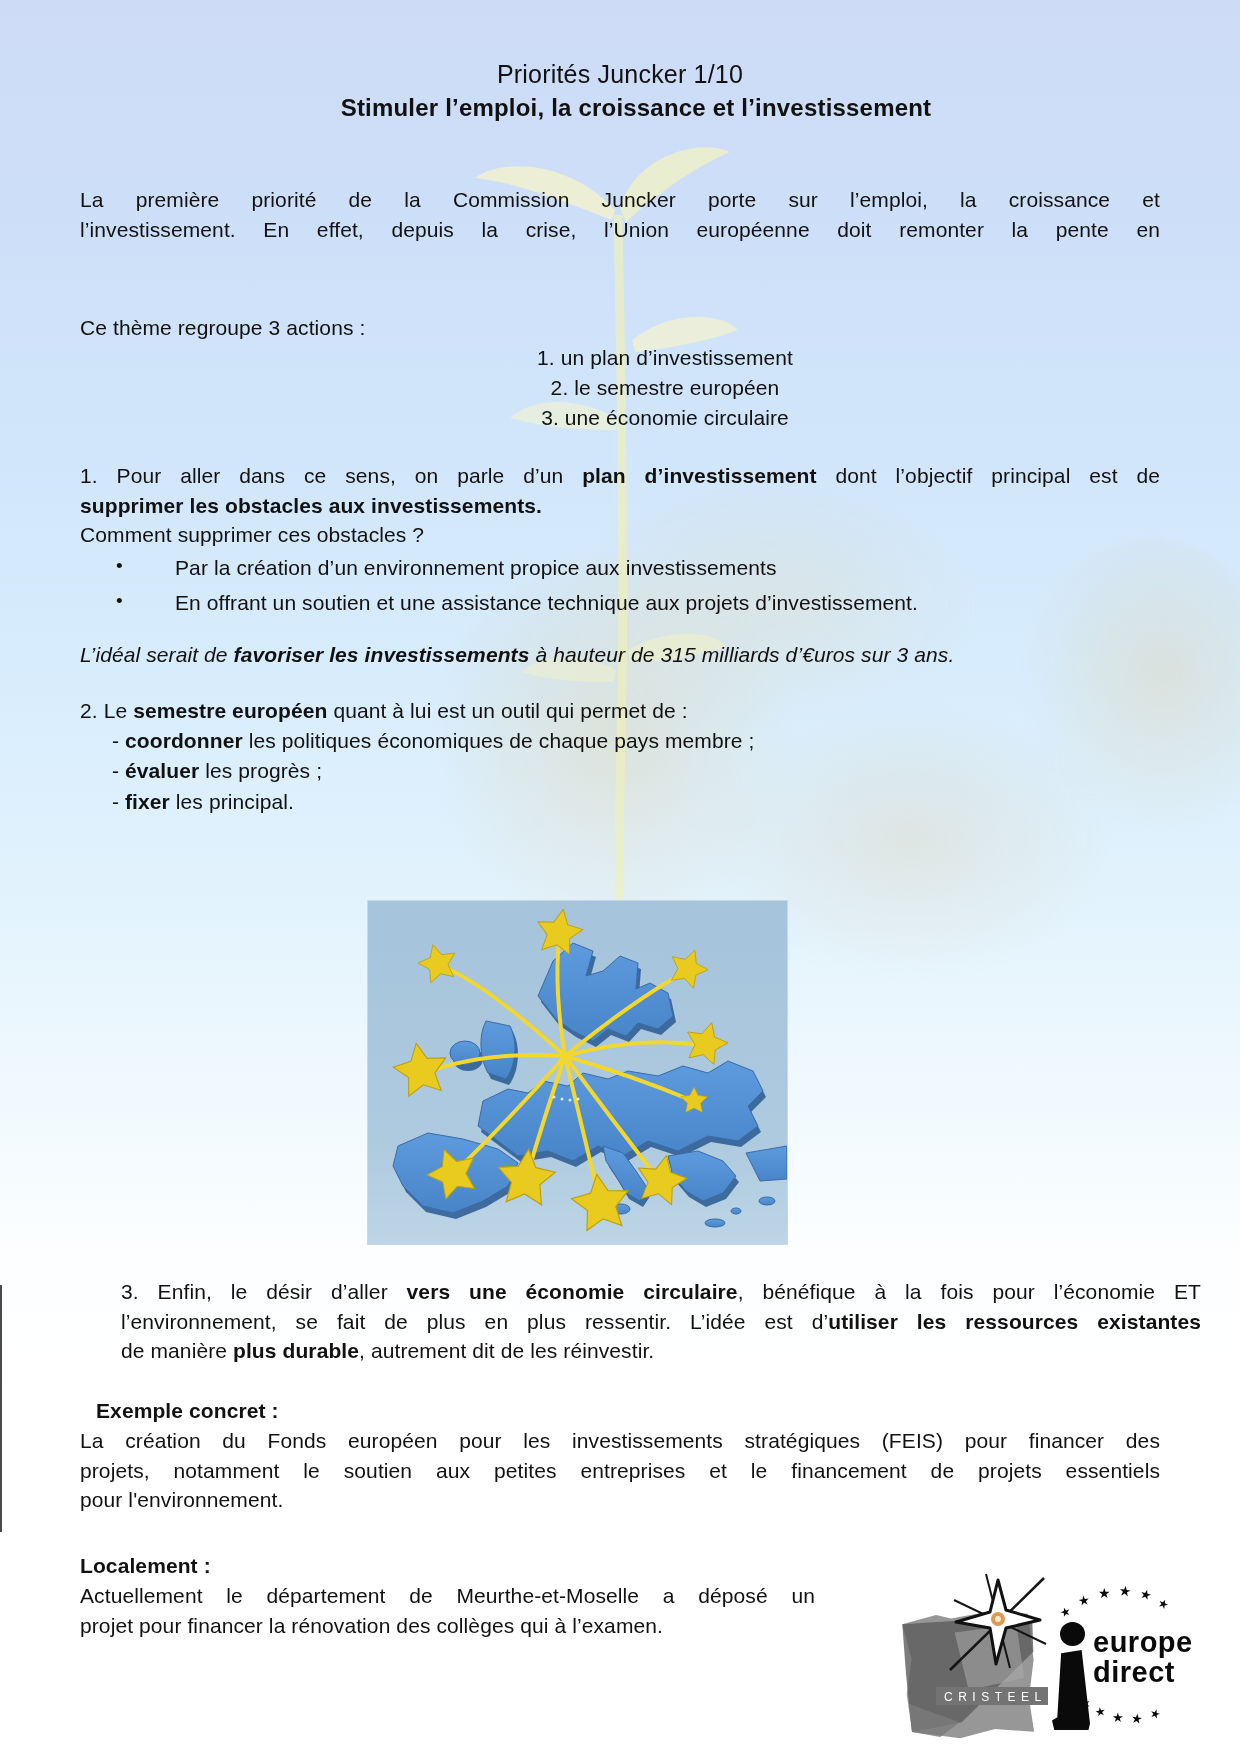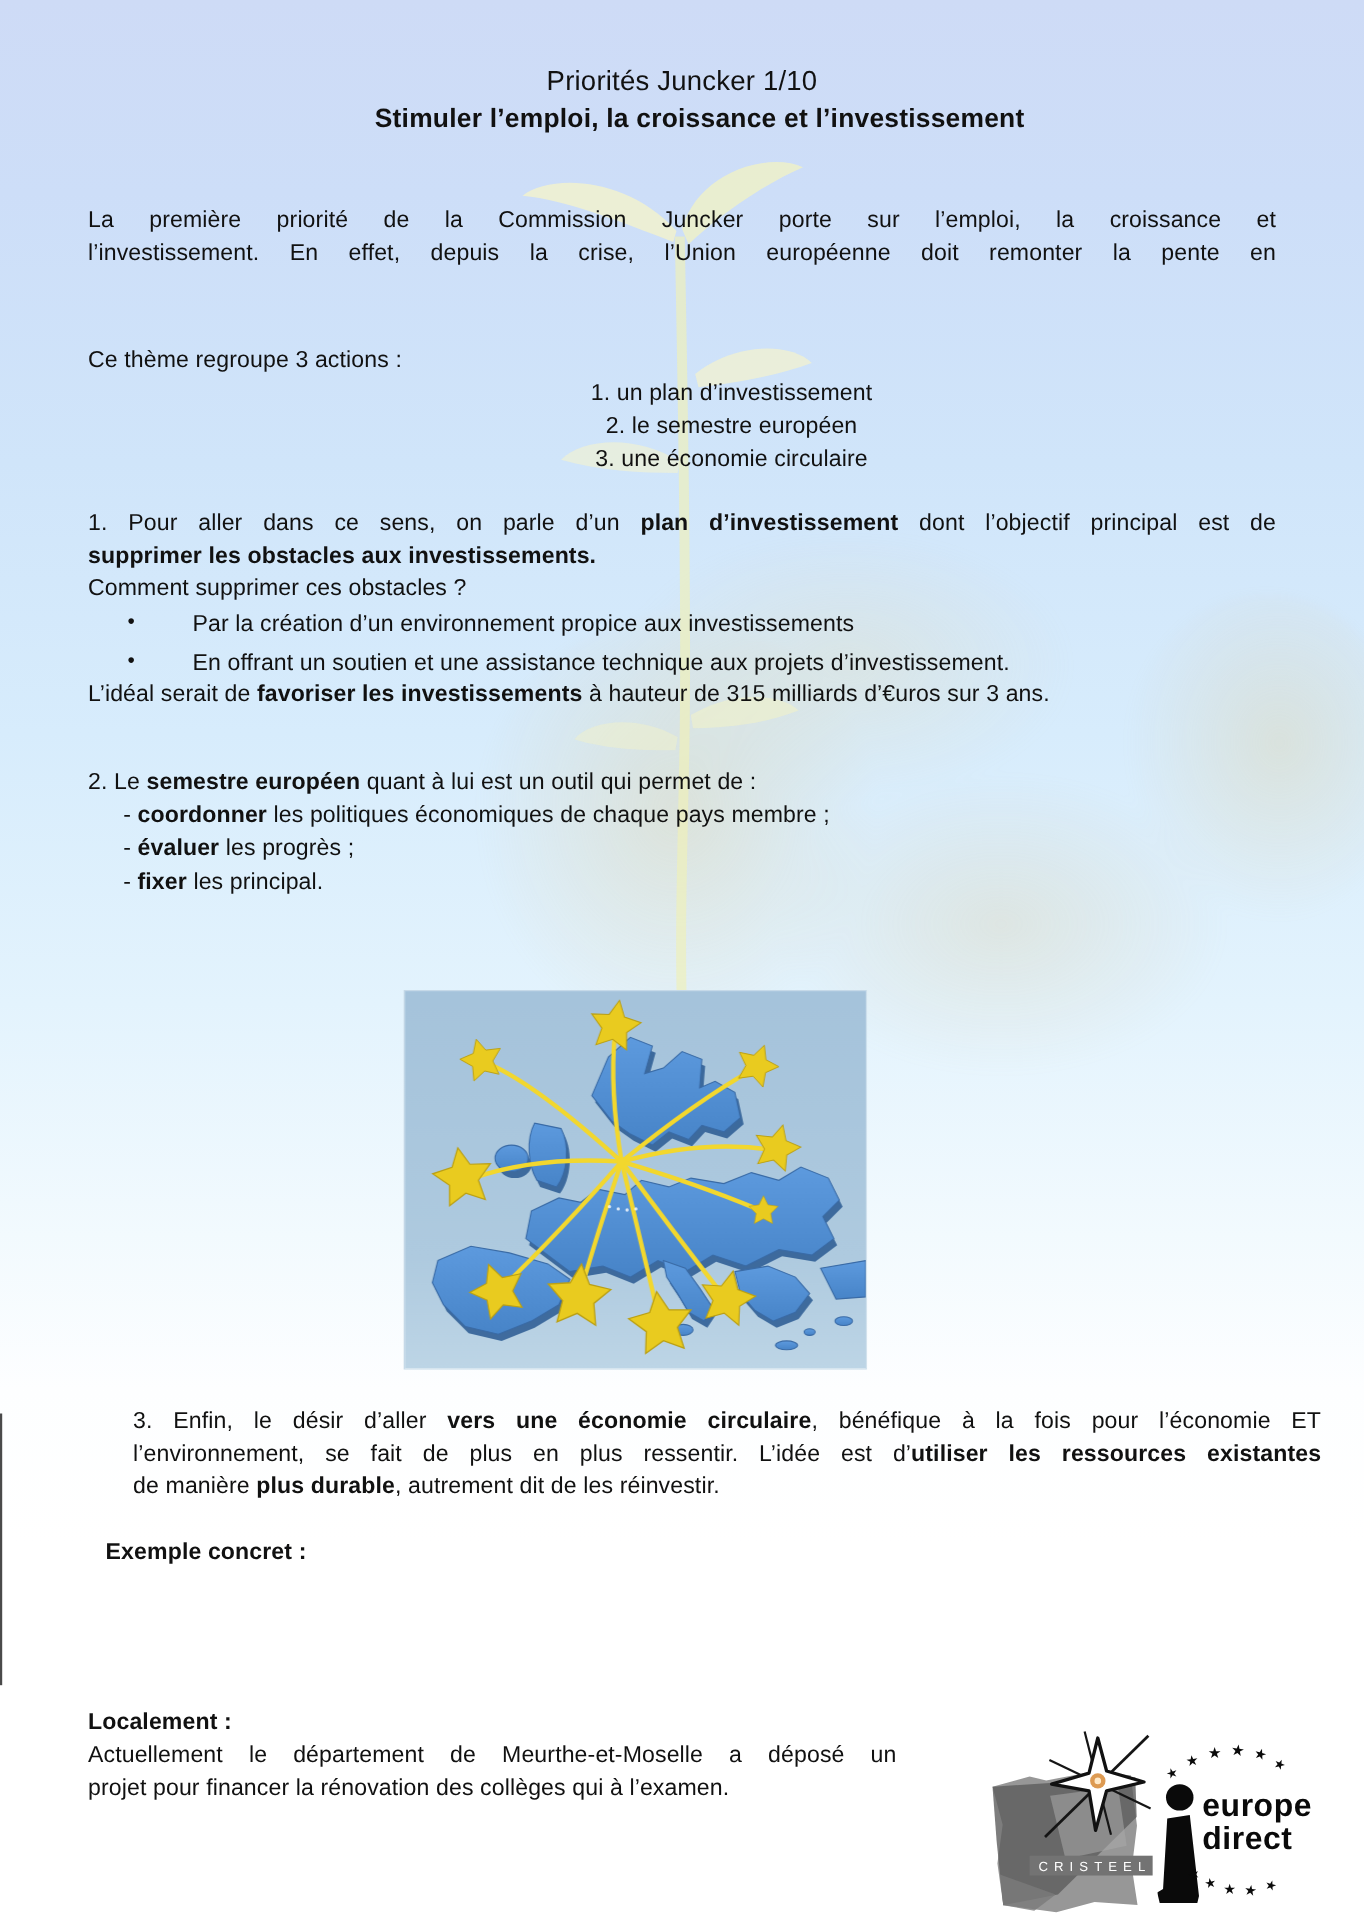--- a/index.html
+++ b/index.html
@@ -91,21 +91,21 @@
     <div class="bullet-row">
       <span class="bullet-mark">•</span>
       <span>Par la création d’un environnement propice aux investissements</span>
     </div>
     <div class="bullet-row">
       <span class="bullet-mark">•</span>
       <span>En offrant un soutien et une assistance technique aux projets d’investissement.</span>
     </div>
   </div>
 
-  <div class="txt col" style="top:616px;">
+  <div class="txt col" style="top:640px;font-style:italic;">
     <span>L’idéal serait de </span><span class="b">favoriser les investissements</span><span> à hauteur de 315 milliards d’€uros sur 3 ans.</span>
   </div>
 
   <div class="txt col" style="top:696px;">
     <div>
       <span>2. Le </span><span class="b">semestre européen</span><span> quant à lui est un outil qui permet de :</span>
     </div>
     <div class="dash-list">
       <div>
         <span>- </span><span class="b">coordonner</span><span> les politiques économiques de chaque pays membre ;</span>
@@ -200,20 +200,25 @@
     </div>
     <div class="jline">
       <span>l’environnement, se fait de plus en plus ressentir. L’idée est d’</span><span class="b">utiliser les ressources existantes</span>
     </div>
     <div>
       <span>de manière </span><span class="b">plus durable</span><span>, autrement dit de les réinvestir.</span>
     </div>
   </div>
 
   <div class="txt col b" style="top:1396px;margin-left:16px;">Exemple concret :</div>
+  <div class="txt col" style="top:1426px;">
+    <div class="jline">La création du Fonds européen pour les investissements stratégiques (FEIS) pour financer des</div>
+    <div class="jline">projets, notamment le soutien aux petites entreprises et le financement de projets essentiels</div>
+    <div>pour l'environnement.</div>
+  </div>
 
   <div class="txt col b" style="top:1551px;">Localement :</div>
   <div class="txt" style="top:1581px;left:80px;width:735px;text-align:justify;text-align-last:justify;">Actuellement le département de Meurthe-et-Moselle a déposé un</div>
   <div class="txt" style="top:1611px;left:80px;width:735px;">projet pour financer la rénovation des collèges qui à l’examen.</div>
 
   <div class="cristeel">
     <svg width="150" height="172" viewBox="0 0 150 172">
       <g transform="rotate(-2 70 100)">
         <polygon points="6,50 40,42 55,46 95,40 132,44 136,90 130,128 134,162 95,158 60,166 12,158 8,120 14,85" fill="#979797"></polygon>
         <polygon points="6,50 136,46 136,82 62,150 12,158 8,100" fill="#5d5d5d" opacity=".8"></polygon>

